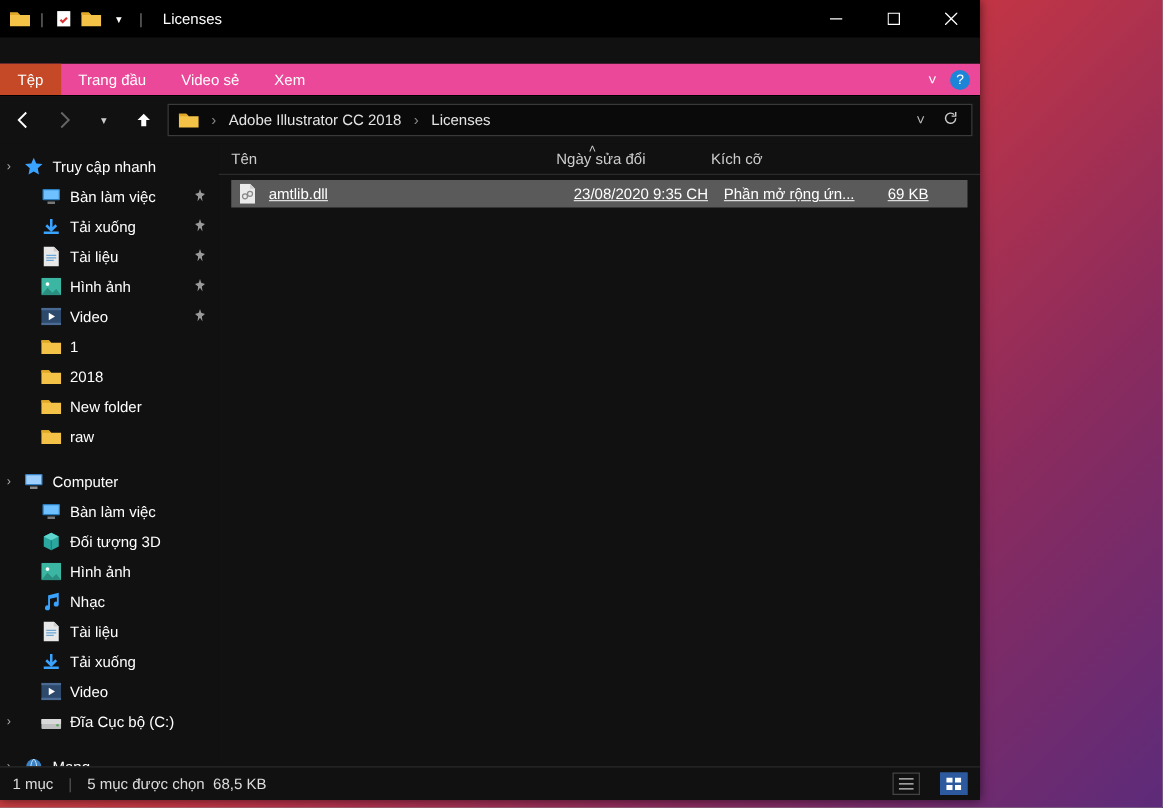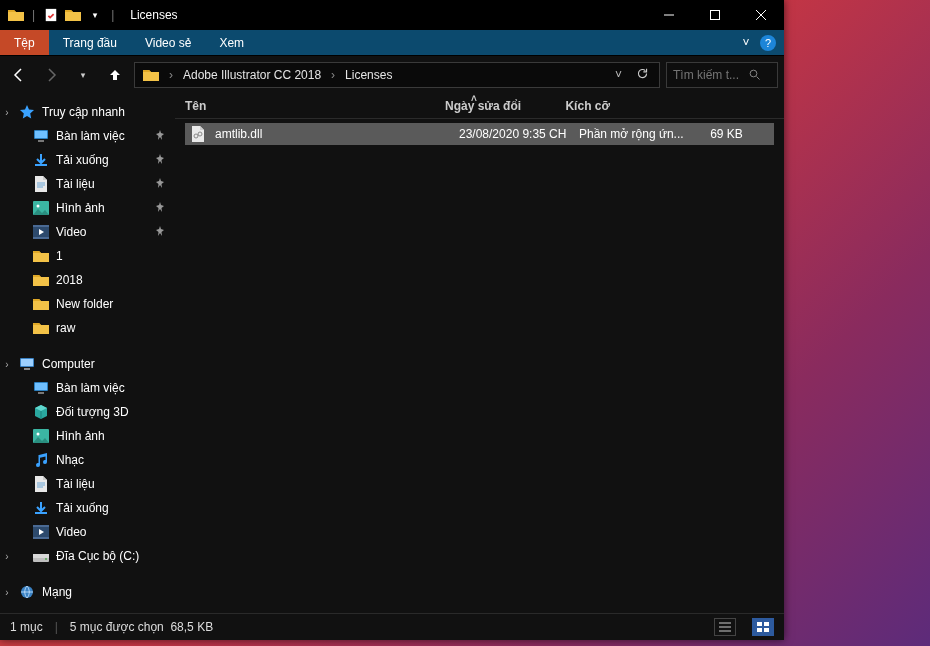--- a/index.html
+++ b/index.html
@@ -13,21 +13,21 @@
 }
 
 .titlebar { display: flex; align-items: center; height: 30px; background: #000; }
 .titlebar .iconrow { display: flex; align-items: center; gap: 6px; padding: 0 8px; }
 .titlebar .mini-icon { width: 16px; height: 16px; display:flex; align-items:center; justify-content:center; }
 .titlebar .sep { color: #777; padding: 0 2px; }
 .titlebar .title { padding: 0 6px; color: #fff; font-size: 12px; flex: 0 0 auto; }
 .titlebar .spacer { flex: 1; }
 .titlebar .winbtn { width: 46px; height: 30px; display:flex; align-items:center; justify-content:center; color:#fff; }
 
-.ribbon { display: flex; align-items: center; height: 26px; background: #0c4a6e; border-bottom: 1px solid #000; }
+.ribbon { display: flex; align-items: center; height: 26px; background: #ec4899; border-bottom: 1px solid #000; margin-top: 21px; }
 .ribbon .tab { padding: 0 14px; height: 100%; display:flex; align-items:center; color:#fff; }
 .ribbon .tab.active { background: #c54927; }
 .ribbon .spacer { flex: 1; }
 .ribbon .caret { width: 28px; text-align:center; color:#fff; }
 .ribbon .help { width:16px; height:16px; border-radius:50%; background:#1d85d8; color:#fff; display:flex; align-items:center; justify-content:center; margin-right:8px; font-size:11px; }
 
 .addrrow { display:flex; align-items:center; height:38px; background:#111; padding:0 6px; gap:6px; }
 .navbtn { width:26px; height:26px; display:flex; align-items:center; justify-content:center; color:#fff; }
 .navbtn.disabled { color:#666; }
 .addrbox { flex:1; height:26px; background:#0a0a0a; border:1px solid #3a3a3a; display:flex; align-items:center; padding:0 4px; gap:4px; }
@@ -50,23 +50,23 @@
 .side-item .pin { margin-left:auto; color:#888; font-size:11px; padding-right:4px; }
 .side-group { margin-bottom:12px; }
 
 .cols { display:flex; height:25px; border-bottom:1px solid #2b2b2b; align-items:center; color:#ccc; }
 .col { padding:0 10px; height:100%; display:flex; align-items:center; border-right:0; }
 .col-name { flex:0 0 260px; }
 .col-date { flex:0 0 120px; }
 .col-type { flex:0 0 120px; }
 .col-size { flex:0 0 65px; justify-content:flex-end; }
 .sort-ind { position:absolute; left:296px; top:-1px; color:#ccc; font-size:10px; }
-.colwrap { position:relative;font-weight:bold; }
-
-.files { flex:1; padding:4px 10px; position:relative; }
+.colwrap { position:relative; }
+
+.files { flex:1; padding:4px 10px; position:relative;text-decoration:underline; }
 .file-row { display:flex; align-items:center; height:22px; padding:0 6px; color:#fff; border-radius:0; }
 .file-row.selected { background:#5a5a5a; }
 .file-row .ico { width:16px; height:16px; margin-right:8px; }
 .file-row .c-name { flex:0 0 244px; white-space:nowrap; overflow:hidden; text-overflow:ellipsis; }
 .file-row .c-date { flex:0 0 120px; white-space:nowrap; }
 .file-row .c-type { flex:0 0 120px; white-space:nowrap; overflow:hidden; text-overflow:ellipsis; }
 .file-row .c-size { flex:0 0 55px; text-align:center; white-space:nowrap; }
 
 .statusbar { height:24px; background:#111; border-top:1px solid #2a2a2a; display:flex; align-items:center; padding:13px 10px; color:#ddd; gap:12px; }
 .statusbar .spacer { flex:1; }
@@ -161,27 +161,20 @@
       <span class="car">›</span>
       <span class="crumb">Licenses</span>
       <span class="spacer"></span>
       <span class="dd">˅</span>
       <span class="refresh">
         <svg width="13" height="13" viewBox="0 0 16 16">
             <path d="M13 8a5 5 0 11-1.5-3.5M13 2v4h-4" stroke="#ccc" fill="none" stroke-width="1.4"></path>
           </svg>
       </span>
     </div>
-    <div class="searchbox">
-      <input placeholder="Tìm kiếm t..." style="">
-      <svg width="12" height="12" viewBox="0 0 16 16">
-          <circle cx="6" cy="6" r="4.5" stroke="#888" fill="none" stroke-width="1.3"></circle>
-          <path d="M10 10l4 4" stroke="#888" stroke-width="1.3"></path>
-        </svg>
-    </div>
   </div>
 
   <div class="main">
 
     <div class="sidebar">
       <div class="side-group">
         <div class="side-item">
           <span class="exp">›</span>
           <span class="ind" style="width:4px"></span>
           <span class="ico">

